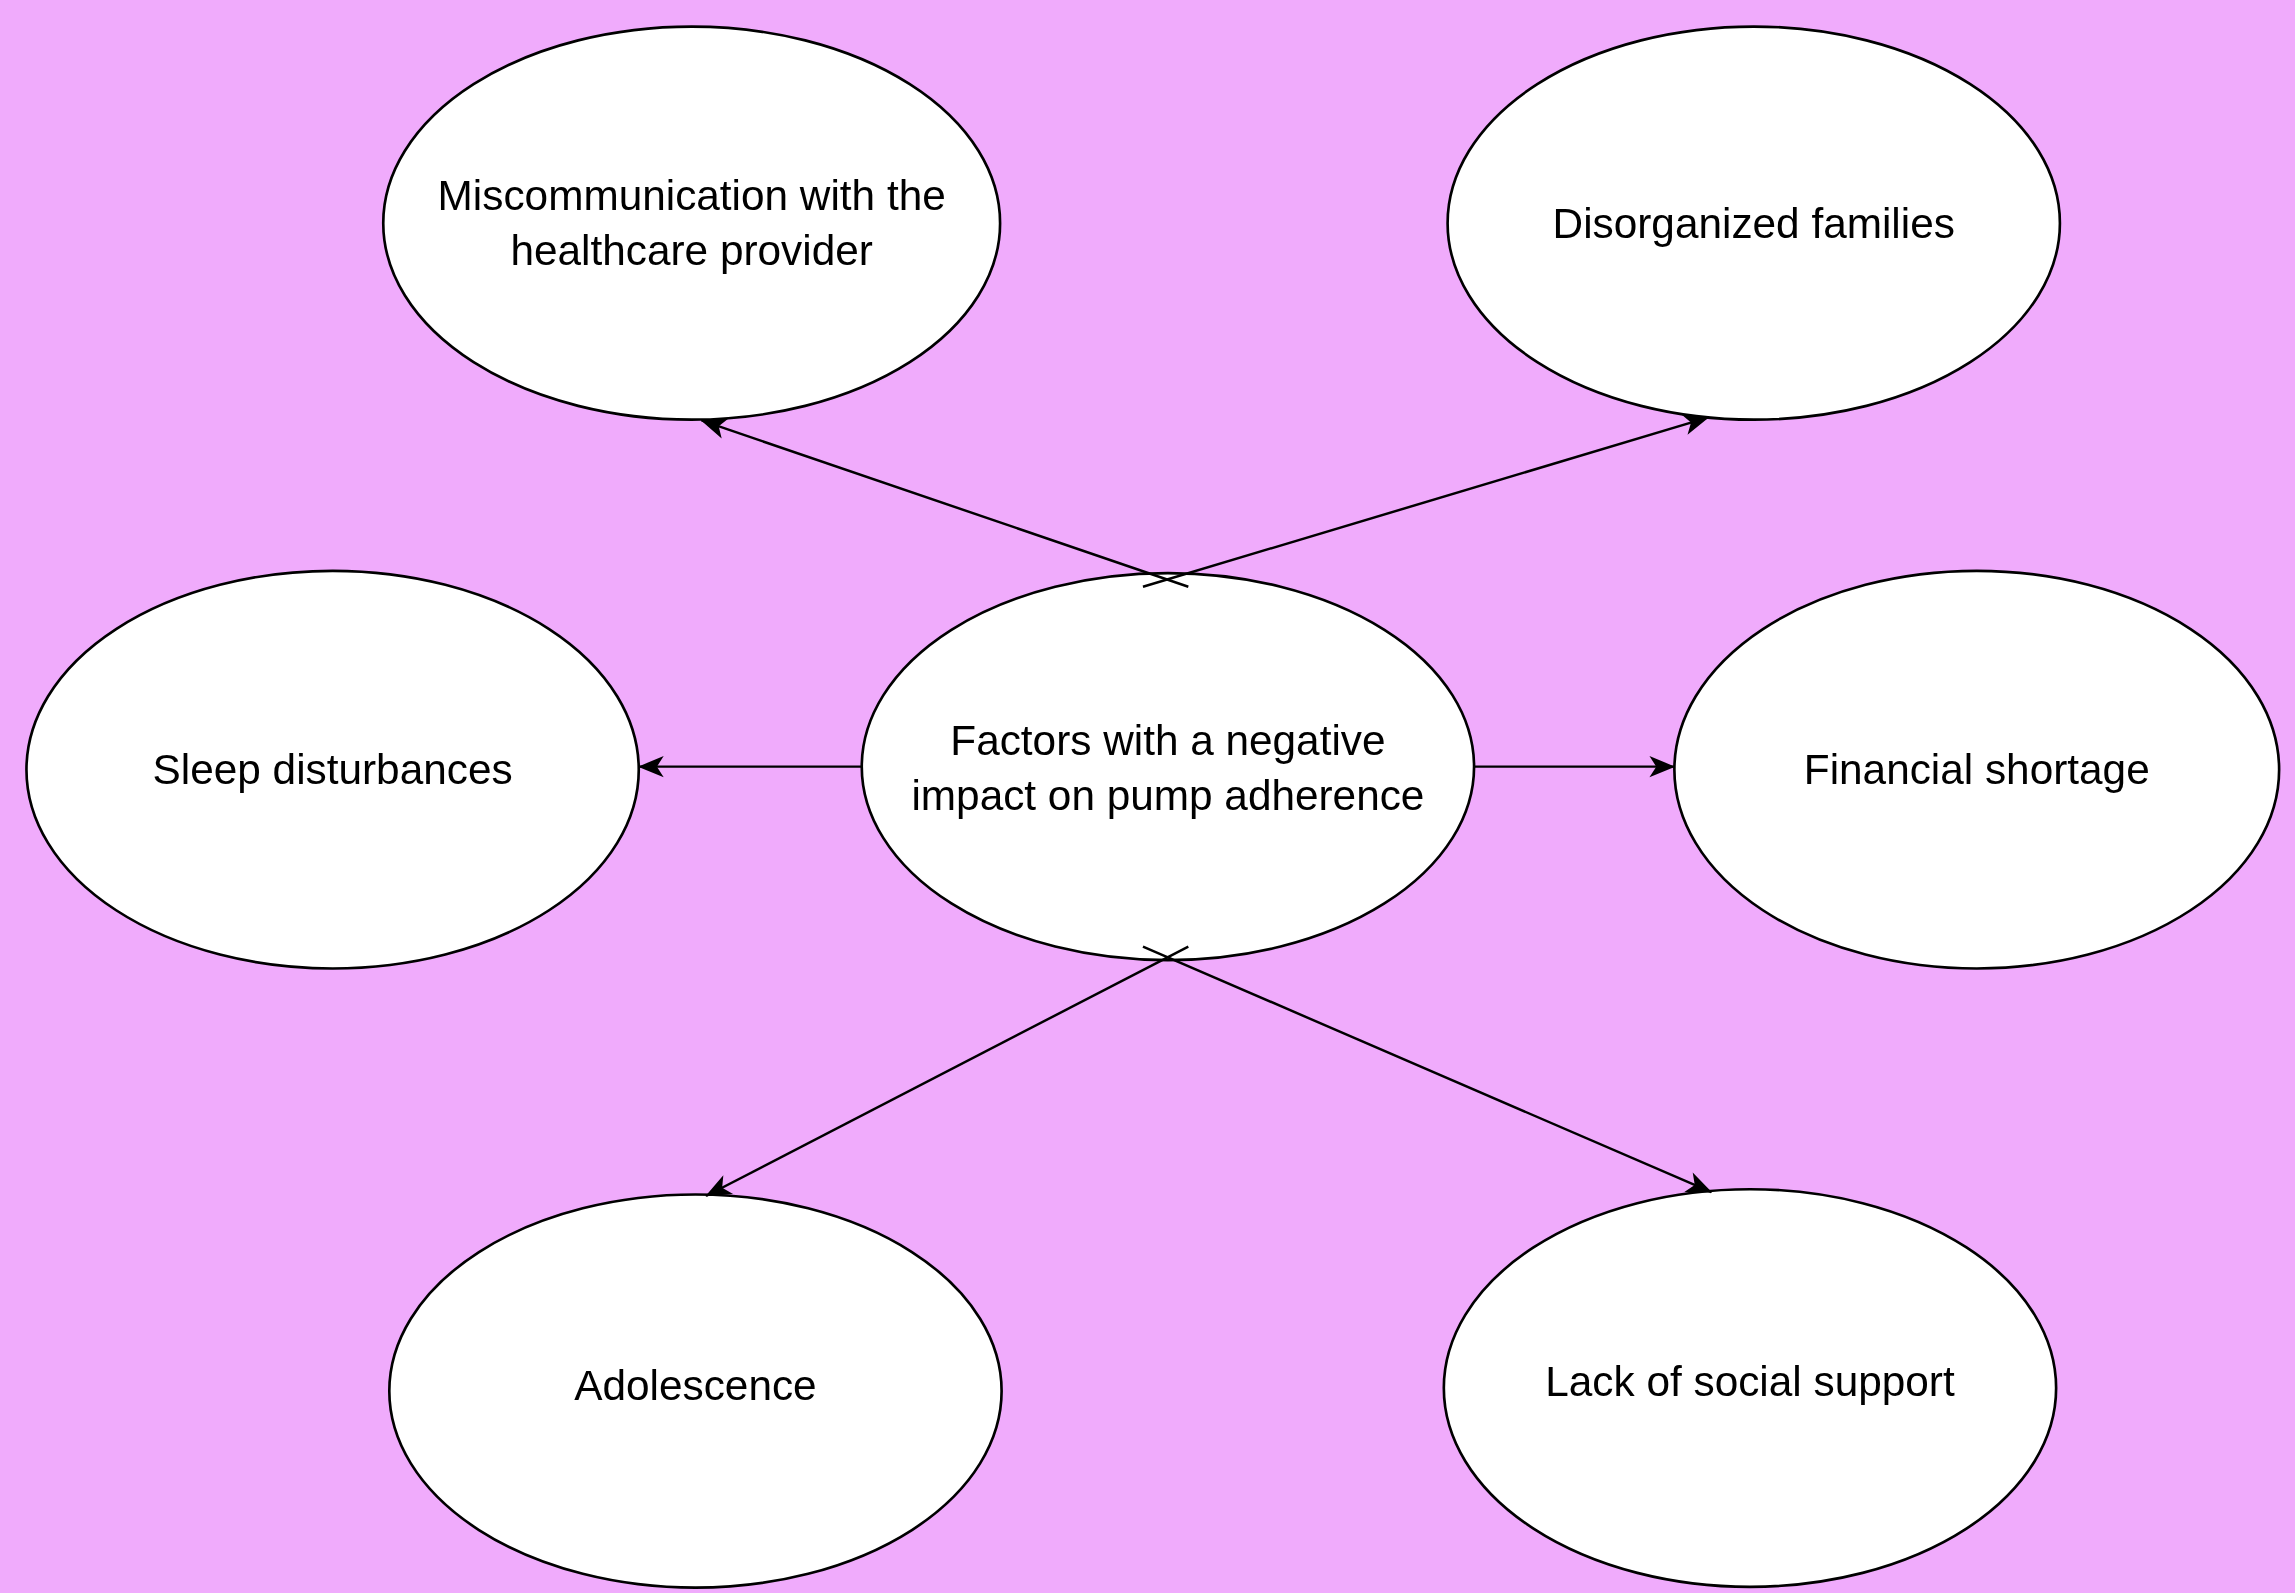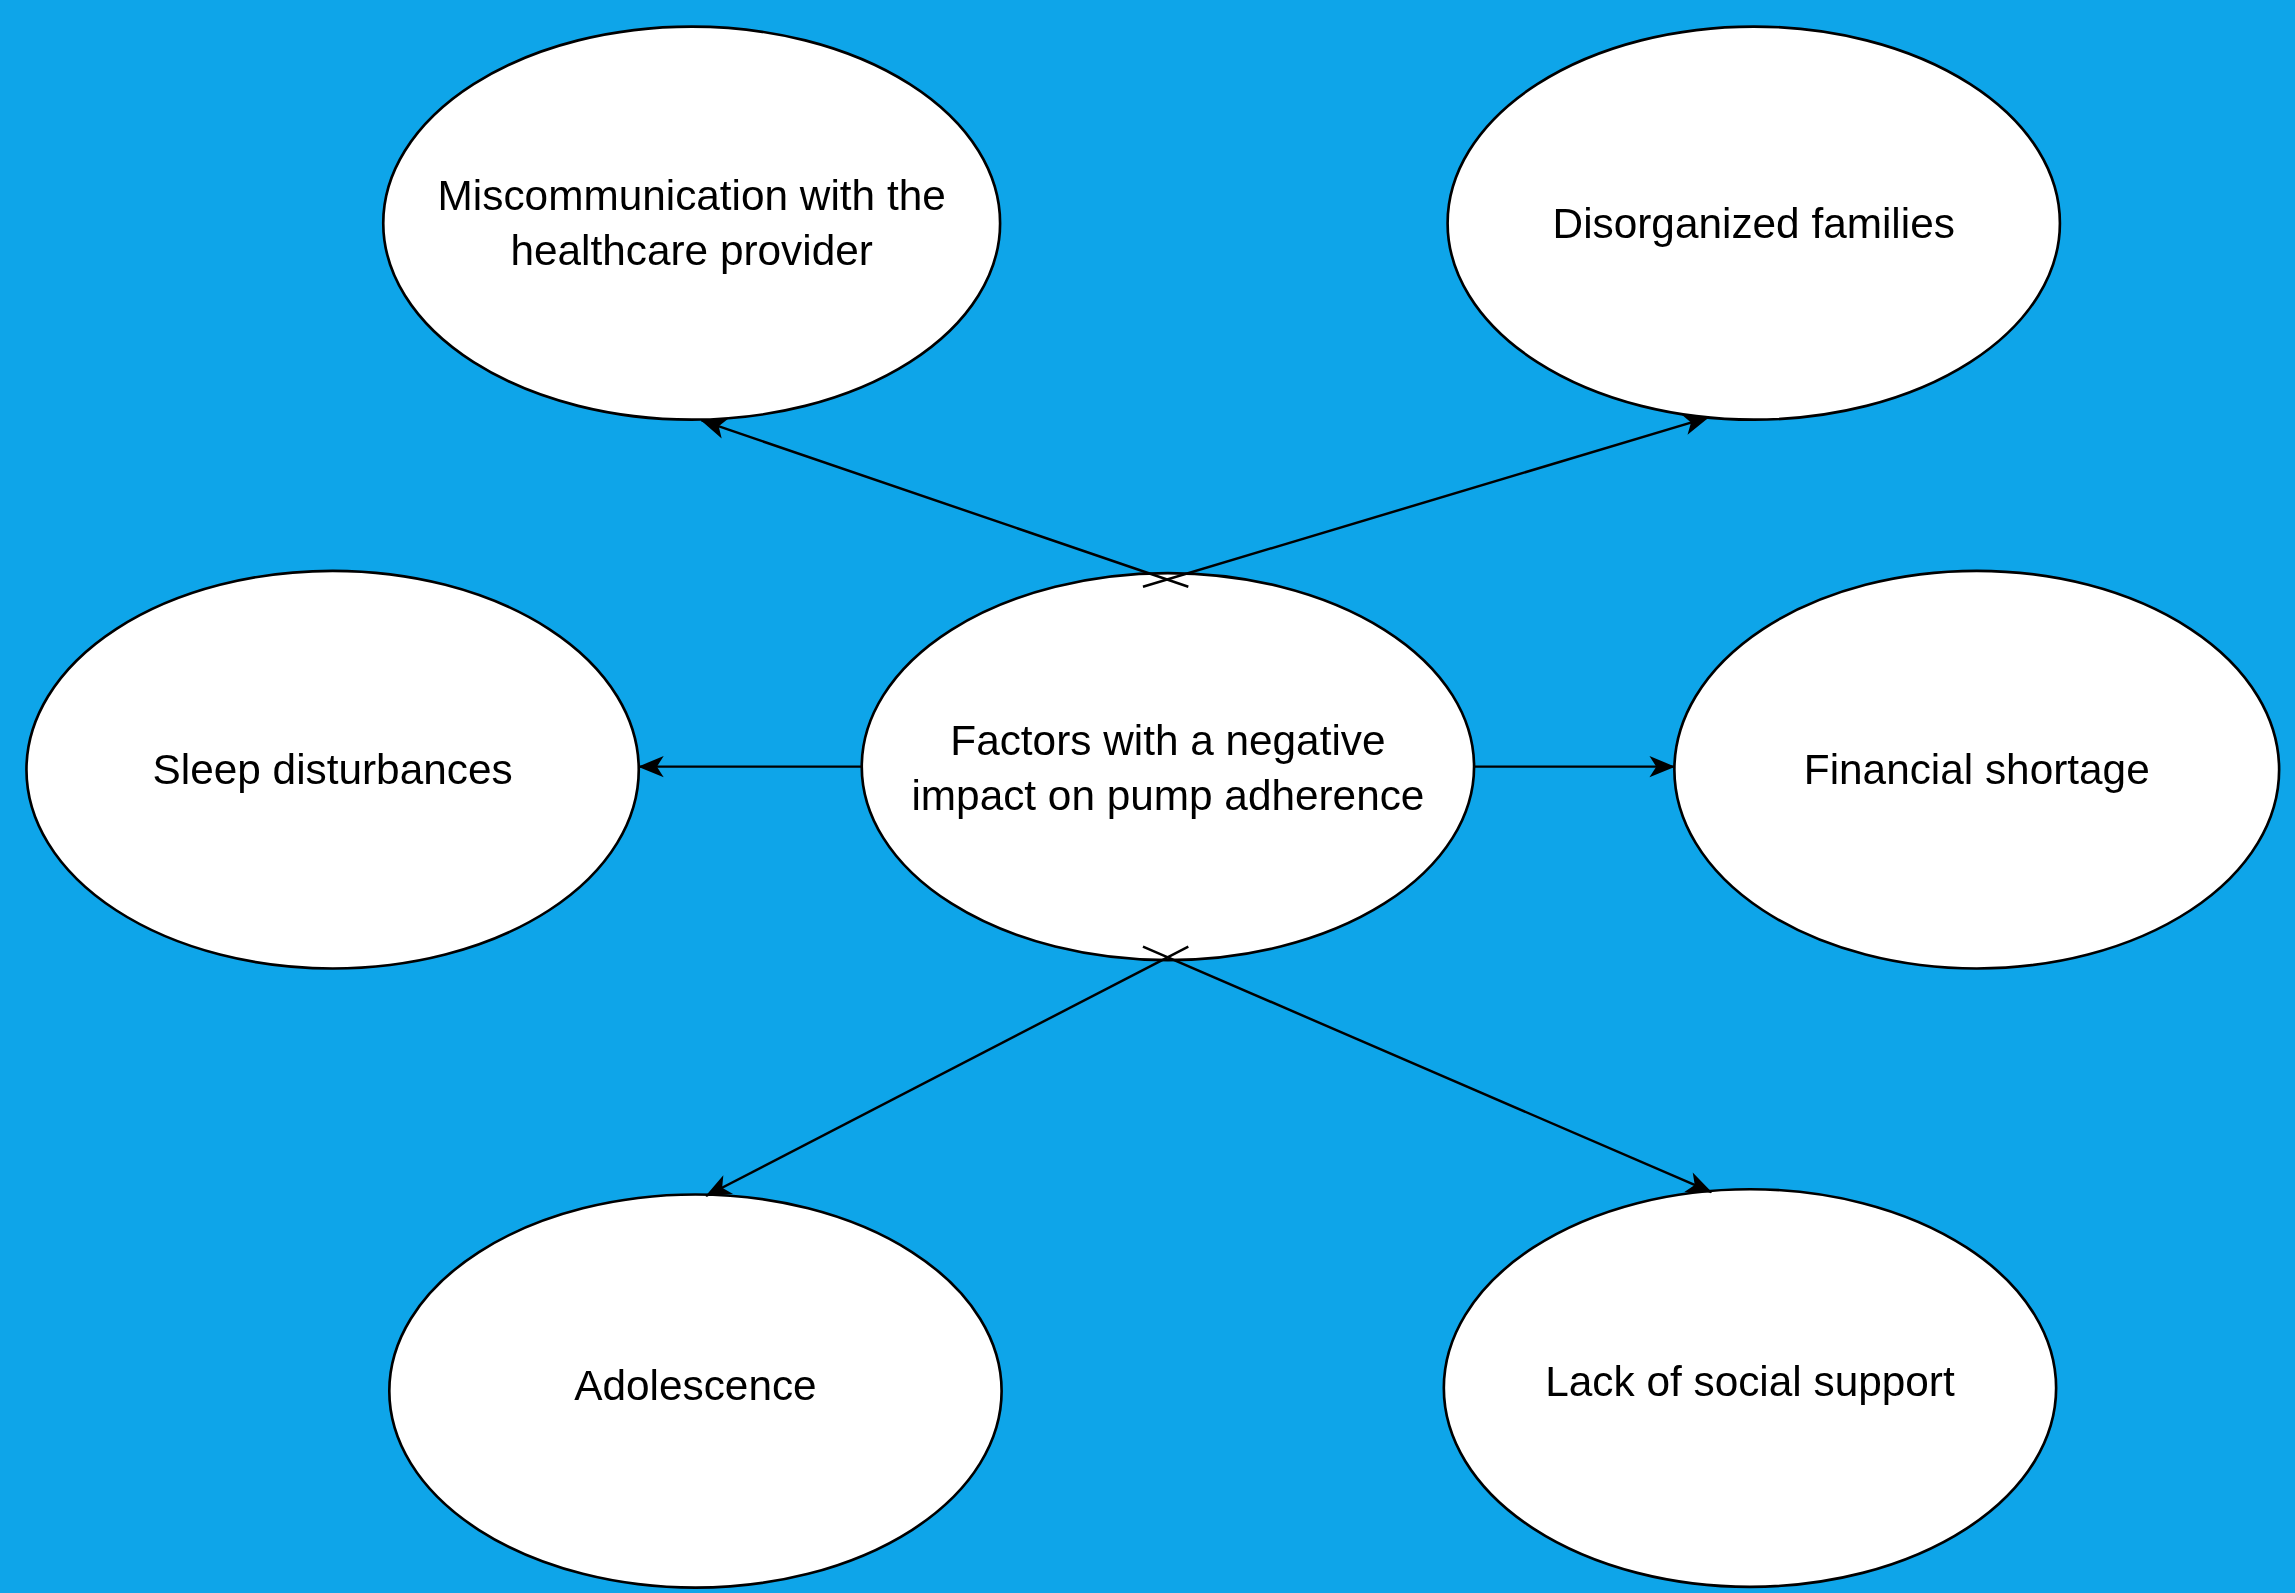--- a/index.html
+++ b/index.html
@@ -3,21 +3,21 @@
 <meta charset="utf-8">
 <style>
   html, body {
     margin: 0;
     padding: 0;
     background: #ffffff;
   }
   .canvas-wrap {
     width: 2295px;
     height: 1593px;
-    background: #0ea5e9;
+    background: #f0abfc;
     overflow: hidden;
   }
   svg {
     display: block;
   }
   .node-ellipse {
     fill: #ffffff;
     stroke: #000000;
     stroke-width: 3.5;
   }

